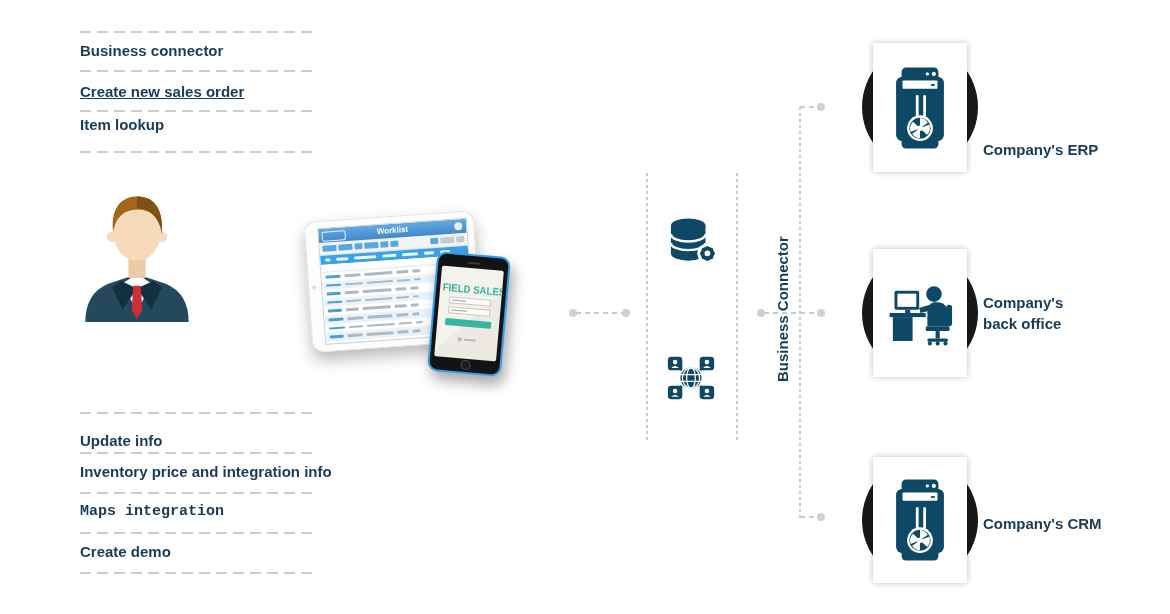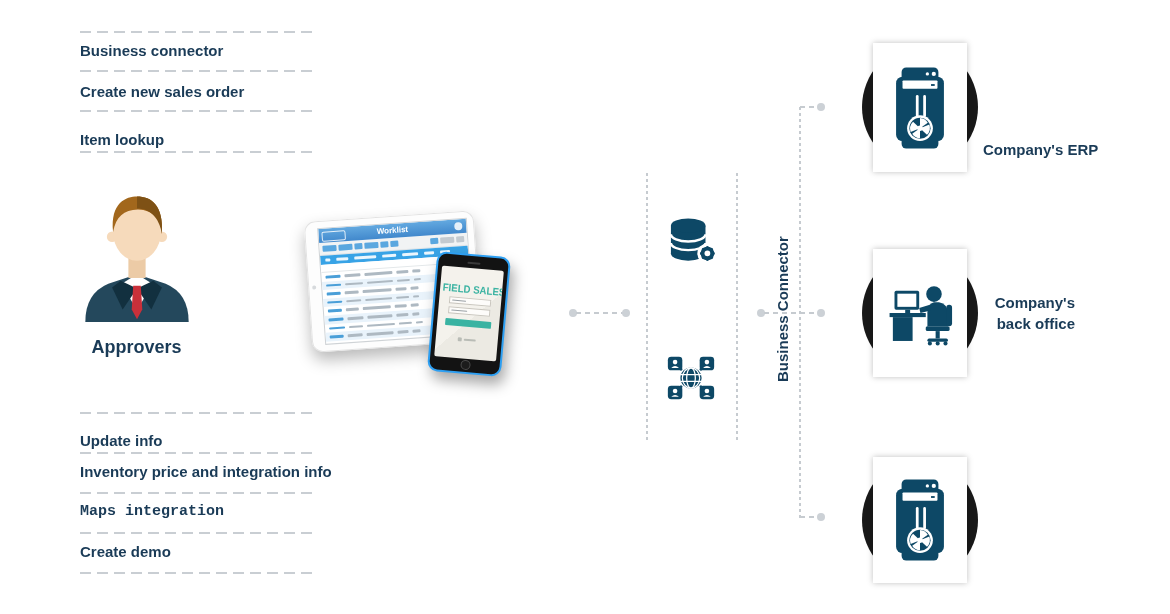--- a/index.html
+++ b/index.html
@@ -105,42 +105,41 @@
           <circle cx="30" cy="72" r="3"></circle>
         </g>
       </g>
     </defs>
   </svg>
 
   <div class="feat" style="top:0;height:160px;">
     <div class="h-dash" style="left:0;top:31px;width:236px;"></div>
     <div class="feat-label" style="top:42px;">Business connector</div>
     <div class="h-dash" style="left:0;top:70px;width:236px;"></div>
-    <div class="feat-label" style="top:83px;">Create new sales order</div>
+    <div class="feat-label" style="top:83px;text-decoration:underline;">Create new sales order</div>
     <div class="h-dash" style="left:0;top:110px;width:236px;"></div>
-    <div class="feat-label" style="top:131px;">Item lookup</div>
+    <div class="feat-label" style="top:116px;">Item lookup</div>
     <div class="h-dash" style="left:0;top:151px;width:236px;"></div>
   </div>
 
   <div class="approver-wrap">
     <svg width="116" height="134" viewBox="0 0 120 140">
       <path d="M6,140 Q6,110 30,100 L60,90 L90,100 Q114,110 114,140 Z" fill="#24485c"></path>
       <polygon points="60,90 44,100 60,128 76,100" fill="#ffffff"></polygon>
       <polygon points="43,97 60,105 45,127 34,104" fill="#12303f"></polygon>
       <polygon points="77,97 60,105 75,127 86,104" fill="#12303f"></polygon>
       <polygon points="56,102 64,102 65.5,127 60,137 54.5,127" fill="#c9303a"></polygon>
       <rect x="51" y="70" width="18" height="24" fill="#eccba6"></rect>
       <circle cx="34" cy="51" r="5.5" fill="#f6dabb"></circle>
       <circle cx="86" cy="51" r="5.5" fill="#f6dabb"></circle>
       <ellipse cx="60" cy="46" rx="25" ry="30" fill="#f6dabb"></ellipse>
       <path d="M35,46 C32,15 49,9 60,9 C75,9 88,18 86,48 C85,33 77,23 61,22.5 C46,23 38,30 35,46 Z" fill="#a2671c"></path>
       <path d="M60,9 C75,9 88,18 86,48 C83,30 73,21.5 60,21.5 Z" fill="#7e5115"></path>
     </svg>
   </div>
-  <div class="approver-label">Approvers</div>
 
   <div class="feat" style="top:0;height:0;">
     <div class="h-dash" style="left:0;top:412px;width:236px;"></div>
     <div class="feat-label" style="top:432px;">Update info</div>
     <div class="h-dash" style="left:0;top:452px;width:236px;"></div>
     <div class="feat-label" style="top:463px;">Inventory price and integration info</div>
     <div class="h-dash" style="left:0;top:492px;width:236px;"></div>
     <div class="feat-label" style="top:503px;font-family:Liberation Mono, monospace;">Maps integration</div>
     <div class="h-dash" style="left:0;top:532px;width:236px;"></div>
     <div class="feat-label" style="top:543px;">Create demo</div>
@@ -373,22 +372,23 @@
         <rect x="52" y="61" width="29" height="6" rx="2"></rect>
         <rect x="64" y="67" width="5" height="9"></rect>
         <rect x="54" y="76" width="25" height="4" rx="2"></rect>
         <circle cx="57" cy="82" r="2.5"></circle>
           <circle cx="66.5" cy="82" r="2.5"></circle>
           <circle cx="76" cy="82" r="2.5"></circle>
       </g>
       <rect x="17.5" y="21.5" width="23" height="16" fill="#fff"></rect>
     </svg>
   </div>
-  <div class="sys-label" style="top:292px;width:92px;text-align:right;">Company's back office</div>
+  <div class="sys-label" style="top:292px;width:92px;">Company's back office</div>
 
   <div class="sys-shadow" style="left:862px;top:459px;"></div>
   <div class="sys-card" style="left:873px;top:457px;height:126px;">
     <svg width="56" height="92" viewBox="0 0 60 100">
         <use href="#server-icon"></use>
       </svg>
   </div>
+  <div class="sys-label" style="top:513px;width:160px;">Company's CRM</div>
 
 </div>
 
 </body></html>

